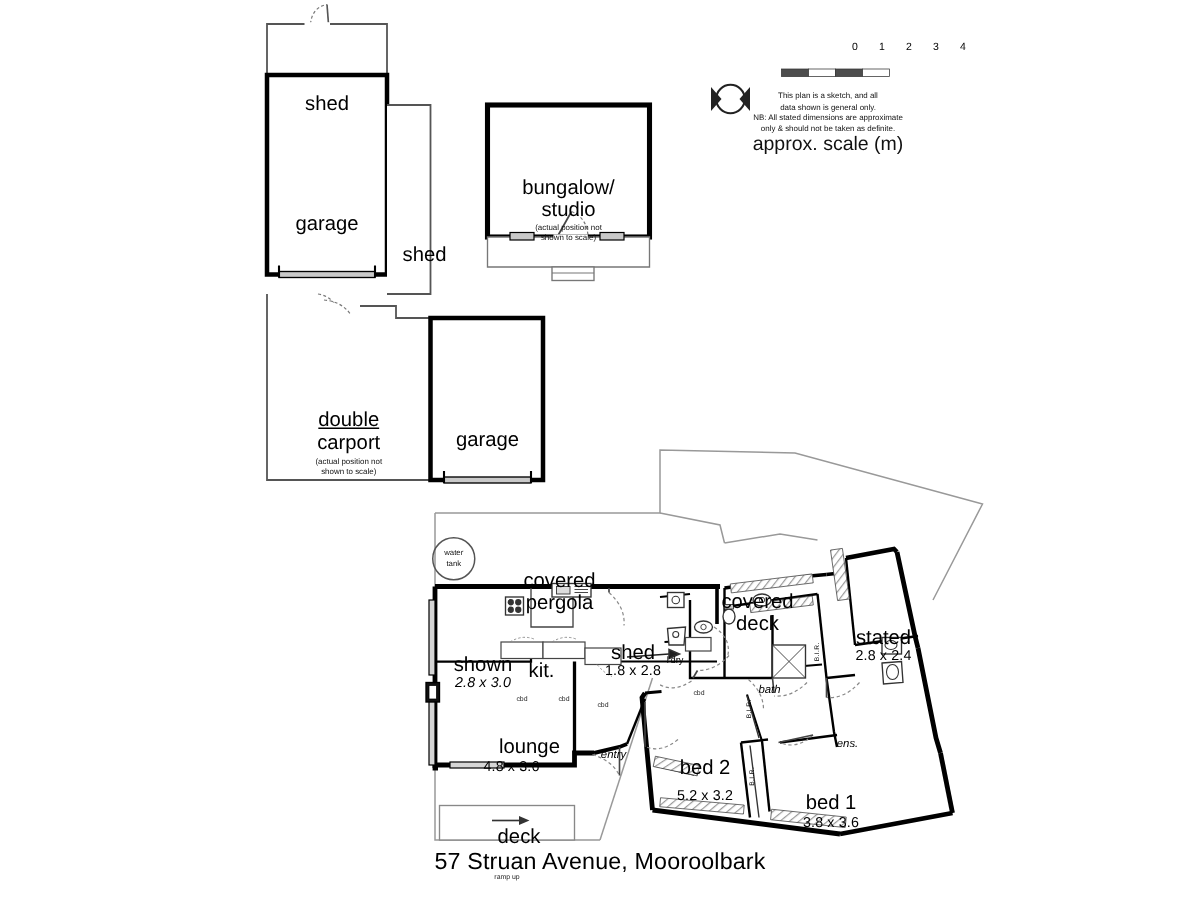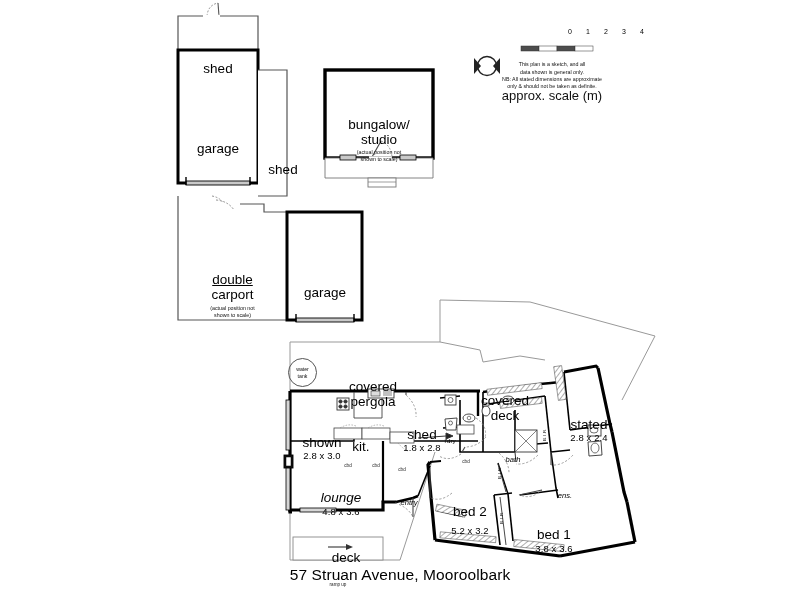--- a/index.html
+++ b/index.html
@@ -292,28 +292,28 @@
 
 <div class="lbl room-name" style="left:295px;top:254px;width:60px;">garage</div>
 
 <div class="lbl room-name" style="left:330px;top:348px;width:86px;">covered</div>
 <div class="lbl room-name" style="left:330px;top:363px;width:86px;">pergola</div>
 
 <div class="lbl room-name" style="left:464px;top:362px;width:82px;">covered</div>
 <div class="lbl room-name" style="left:464px;top:377px;width:82px;">deck</div>
 
 <div class="lbl room-name" style="left:292px;top:404px;width:60px;">shown</div>
-<div class="lbl room-dim" style="left:292px;top:419px;width:60px;">2.8 x 3.0</div>
+<div class="lbl room-dim" style="left:292px;top:419px;width:60px;font-style:italic;">2.8 x 3.0</div>
 
 <div class="lbl room-name" style="left:340px;top:408px;width:42px;">kit.</div>
 
 <div class="lbl room-name" style="left:394px;top:396px;width:56px;">shed</div>
 <div class="lbl room-dim" style="left:394px;top:411px;width:56px;">1.8 x 2.8</div>
 
-<div class="lbl room-name" style="left:308px;top:459px;width:66px;font-style:italic;">lounge</div>
+<div class="lbl room-name" style="left:320px;top:459px;width:66px;">lounge</div>
 <div class="lbl room-dim" style="left:308px;top:475px;width:66px;">4.8 x 3.6</div>
 
 <div class="lbl room-name" style="left:561px;top:386px;width:56px;">stated</div>
 <div class="lbl room-dim" style="left:561px;top:401px;width:56px;">2.8 x 2.4</div>
 
 <div class="lbl room-name" style="left:524px;top:496px;width:60px;">bed 1</div>
 <div class="lbl room-dim" style="left:524px;top:512px;width:60px;">3.8 x 3.6</div>
 
 <div class="lbl room-name" style="left:440px;top:473px;width:60px;">bed 2</div>
 <div class="lbl room-dim" style="left:440px;top:494px;width:60px;">5.2 x 3.2</div>

